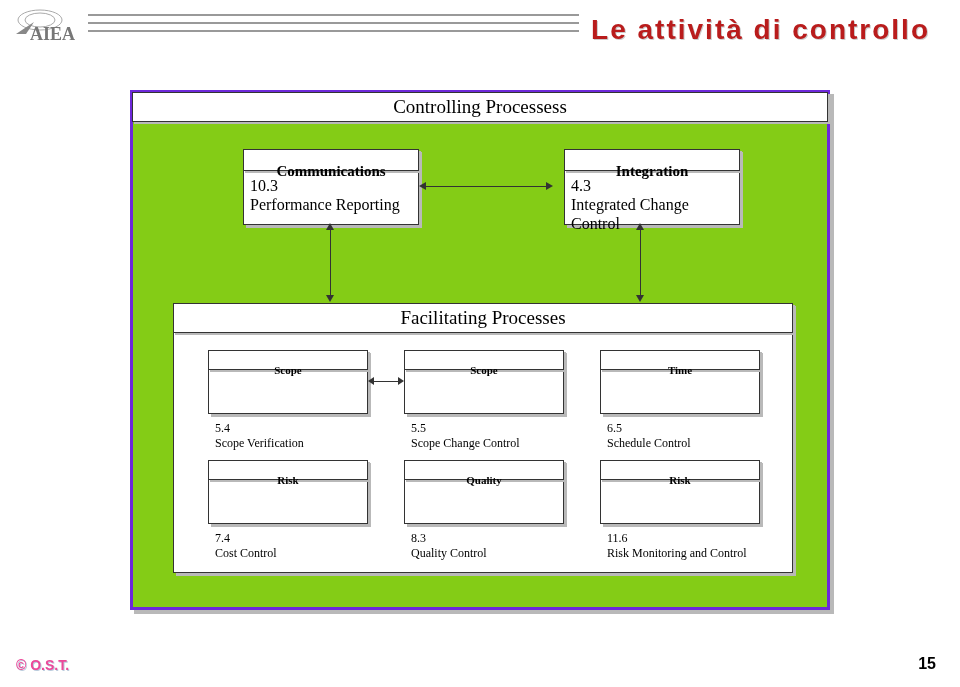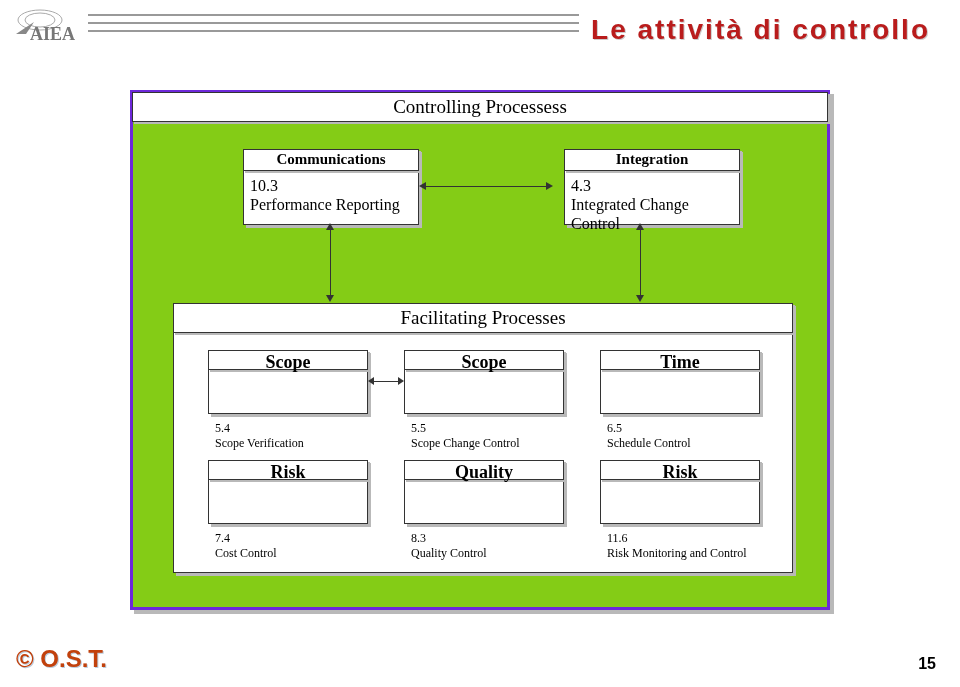--- a/index.html
+++ b/index.html
@@ -84,42 +84,42 @@
     position: absolute;
     top: -1px; left: -1px; right: -1px;
     height: 22px;
     border: 1px solid #333;
     background: #fff;
     box-shadow: 2px 2px 0 #b9b9b9;
     font-family: "Times New Roman", Times, serif;
     font-weight: bold;
     font-size: 15px;
     text-align: center;
-    padding-top: 1px;
+    padding-top: 13px;
   }
   .process-box .pb {
     position: absolute;
     top: 26px; left: 6px; right: 6px; bottom: 4px;
     font-family: "Times New Roman", Times, serif;
     font-size: 16px;
     line-height: 1.2;
   }
   .small .pb { font-size: 12px; line-height: 1.25; margin-top: 44px; }
   .small { height: 64px; width: 160px; }
-  .small .ph { font-size: 18px; height: 20px; }
+  .small .ph { font-size: 11px; height: 20px; }
   .connector { position: absolute; background: #333; }
   .arrowhead { position: absolute; width: 0; height: 0; }
   .ost {
     position: absolute;
     left: 16px;
     bottom: 14px;
     font-family: "Arial Black", Arial, sans-serif;
     font-weight: 900;
-    font-size: 24px;
-    color: #c2410c;
+    font-size: 14px;
+    color: #ec4899;
     text-shadow: 1px 1px 0 #bcd;
   }
   .pagenum {
     position: absolute;
     right: 24px;
     bottom: 14px;
     font-family: Arial, sans-serif;
     font-weight: bold;
     font-size: 16px;
   }

